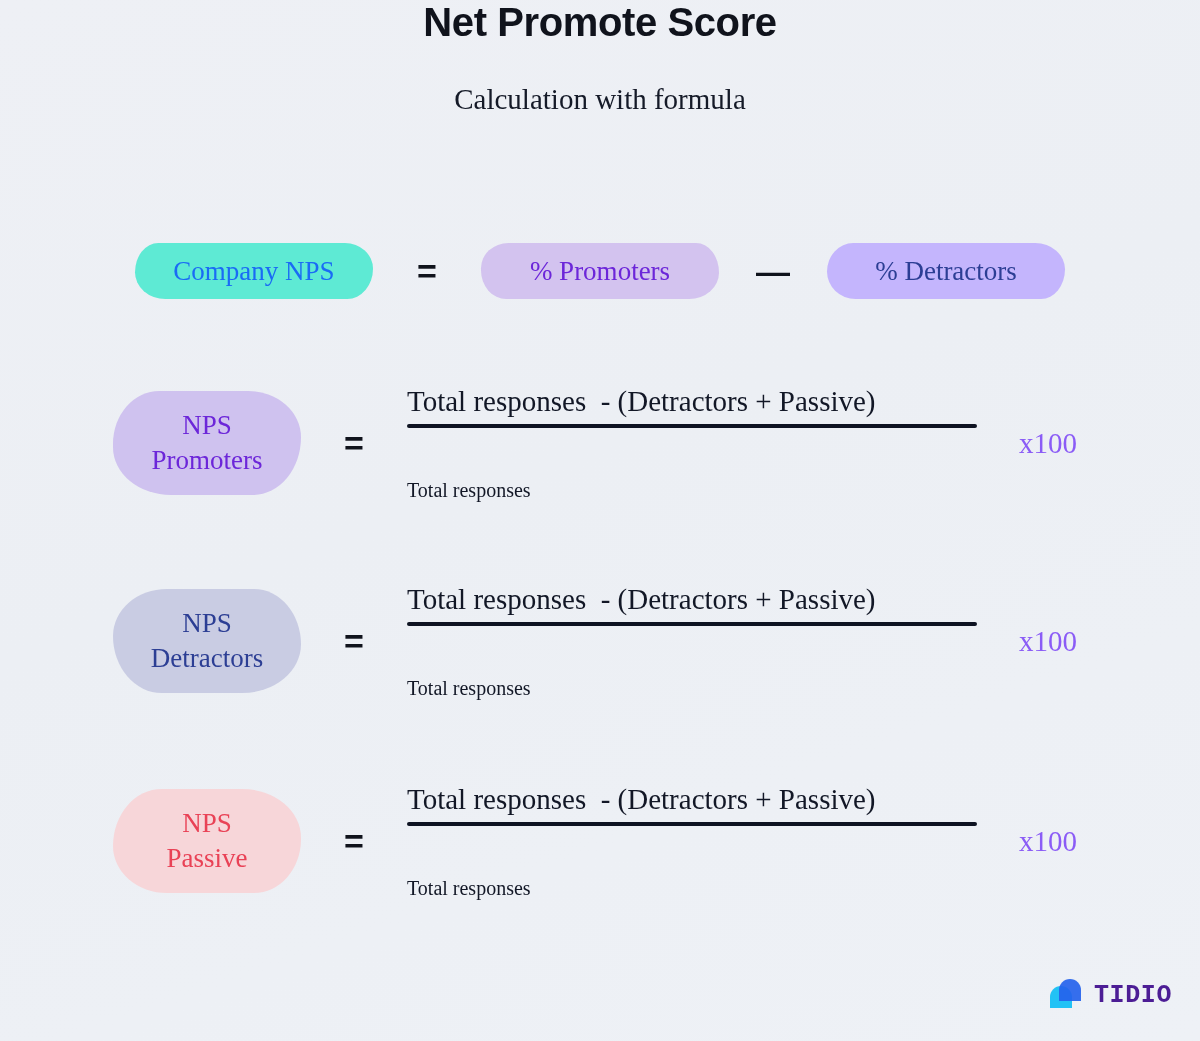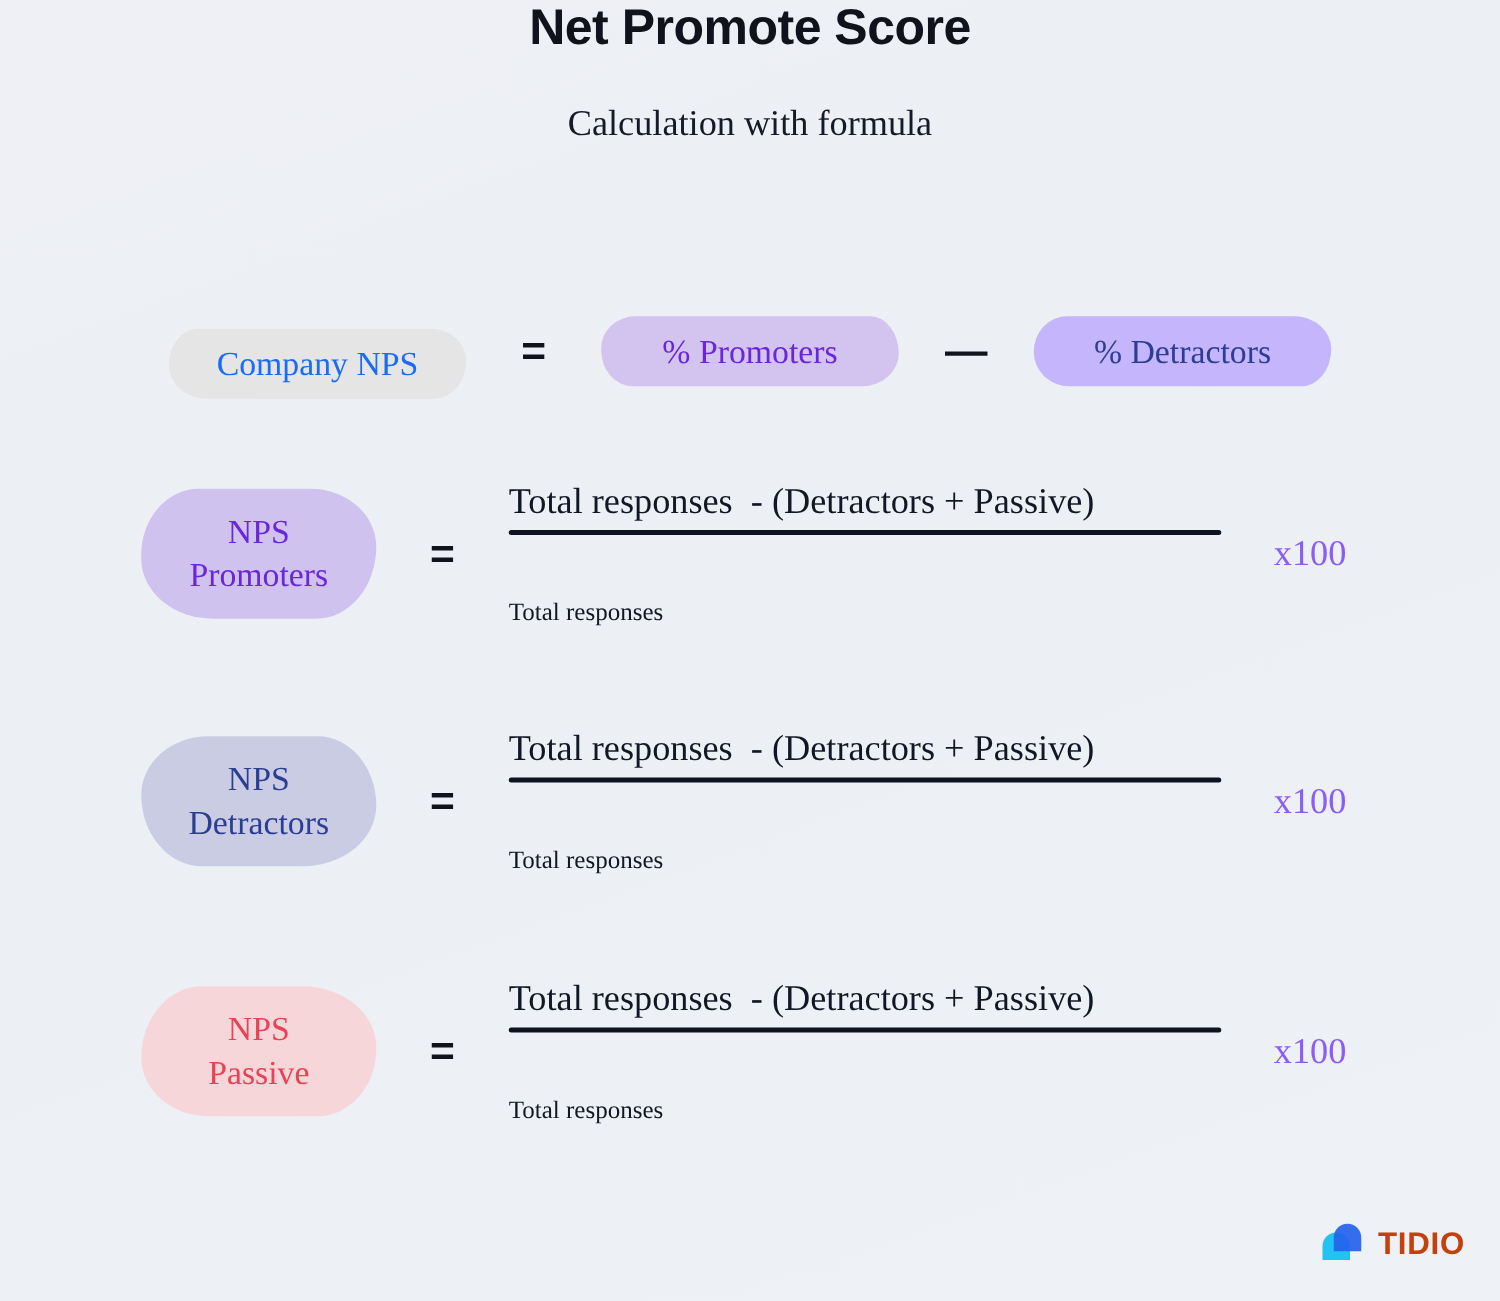--- a/index.html
+++ b/index.html
@@ -54,24 +54,23 @@
     text-align: center;
     box-sizing: border-box;
   }
   .blob-pill {
     width: 238px;
     height: 56px;
     font-size: 27px;
     border-radius: 46% 54% 50% 50% / 52% 48% 54% 46%;
   }
   .pill-company {
-    background: #e5e5e5;
+    background: #5eead4;
     color: #1a6bf5;
     border-radius: 40px 48px 44px 52px / 50px 44px 52px 46px;
-    margin-top: 20px;
   }
   .pill-promoters {
     background: #d3c3ef;
     color: #6c26d9;
     border-radius: 48px 40px 52px 44px / 44px 52px 46px 50px;
   }
   .pill-detractors {
     background: #c4b5fd;
     color: #2c3e94;
     border-radius: 44px 50px 40px 48px / 48px 44px 50px 46px;
@@ -180,25 +179,25 @@
     align-items: center;
     gap: 10px;
   }
   .logo-mark {
     position: relative;
     width: 38px;
     height: 36px;
     flex: none;
   }
   .logo-text {
-    font-family: Liberation Sans, sans-serif;
+    font-family: Liberation Mono, monospace;
     font-weight: bold;
     font-size: 25px;
     letter-spacing: 0.6px;
-    color: #c2410c;
+    color: #4c1d95;
     line-height: 1;
   }
 </style>
 </head>
 <body>
 
 <div class="header">
   <h1 class="title">Net Promote Score</h1>
   <p class="subtitle">Calculation with formula</p>
 </div>

